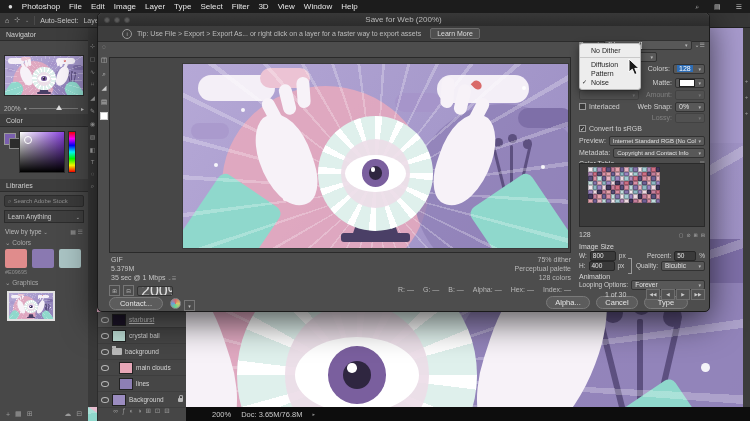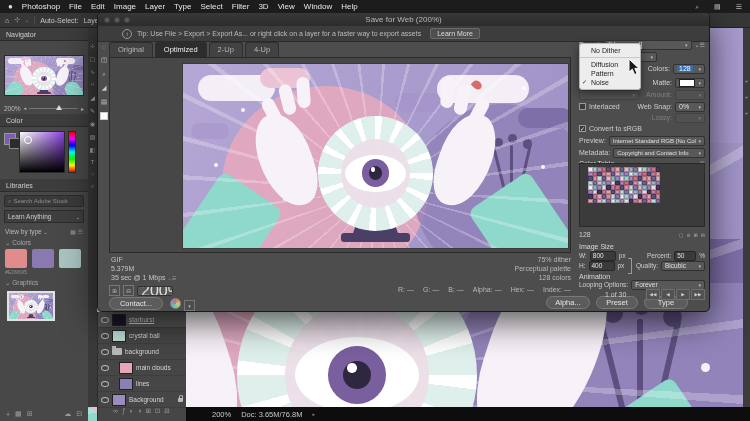--- a/index.html
+++ b/index.html
@@ -439,26 +439,20 @@
     <span id="learnmore">Learn More</span>
   </div>
   <div id="sfwtools">
       <span>◌</span>
       <span>◫</span>
       <span>⌕</span>
       <span>◢</span>
       <span>▤</span>
       <span class="sfwswatch"></span>
     </div>
-  <div id="tabs">
-      <div class="tab">Original</div>
-      <div class="tab active">Optimized</div>
-      <div class="tab">2-Up</div>
-      <div class="tab">4-Up</div>
-    </div>
   <div id="pane">
     <div id="preview-art" class="artwork" style="background: linear-gradient(120deg, rgb(181, 168, 214), rgb(156, 143, 196));">
         <div class="aw" style="left: 10%; top: 12%; width: 54%; height: 108%; border-radius: 50%; background: rgb(231, 169, 189); opacity: 0.85;"></div>
         <div class="aw" style="left: 60%; top: 22%; width: 46%; height: 96%; border-radius: 50%; background: rgb(141, 127, 181); opacity: 0.75;"></div>
         <div class="aw" style="left: 4%; top: 6%; width: 20%; height: 14%; border-radius: 20px; background: rgb(244, 239, 247);"></div>
         <div class="aw" style="left: 20%; top: 2%; width: 13%; height: 11%; border-radius: 20px; background: rgb(236, 195, 212);"></div>
         <div class="aw" style="left: 66%; top: 6%; width: 24%; height: 15%; border-radius: 20px; background: rgb(244, 239, 247);"></div>
         <div class="aw" style="left: 55%; top: 16%; width: 12%; height: 10%; border-radius: 20px; background: rgb(166, 149, 202);"></div>
         <div class="aw" style="left: 87%; top: 24%; width: 14%; height: 11%; border-radius: 20px; background: rgb(126, 111, 168);"></div>
         <div class="aw" style="left: 2%; top: 32%; width: 10%; height: 9%; border-radius: 20px; background: rgb(166, 149, 202); opacity: 0.7;"></div>
@@ -522,21 +516,21 @@
       <span>G: —</span>
       <span>B: —</span>
       <span>Alpha: —</span>
       <span>Hex: —</span>
       <span>Index: —</span>
     </div>
   <div id="previewbtn" class="pill">Contact...</div>
   <div id="browsericon"></div>
   <div id="browserdd">▾</div>
   <div id="savebtn" class="pill">Alpha...</div>
-  <div id="cancelbtn" class="pill">Preset</div>
+  <div id="cancelbtn" class="pill">Cancel</div>
   <div id="donebtn" class="pill">Type</div>
 
   <div id="settings">
     <div class="srow" style="top:26px">
       <span>Preset:</span>
       <span class="dd" style="flex:1">
         <span>[Unnamed]</span>
           <span class="arr">▾</span>
       </span>
       <span style="font-size:6px;color:#bbb">⌄☰</span>

